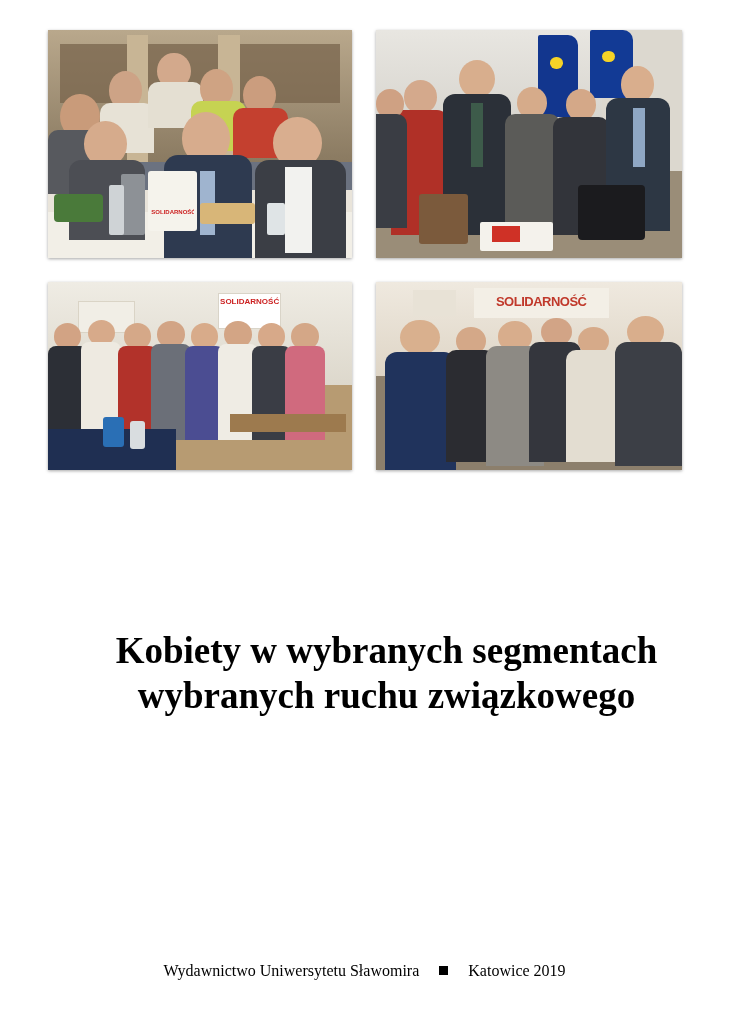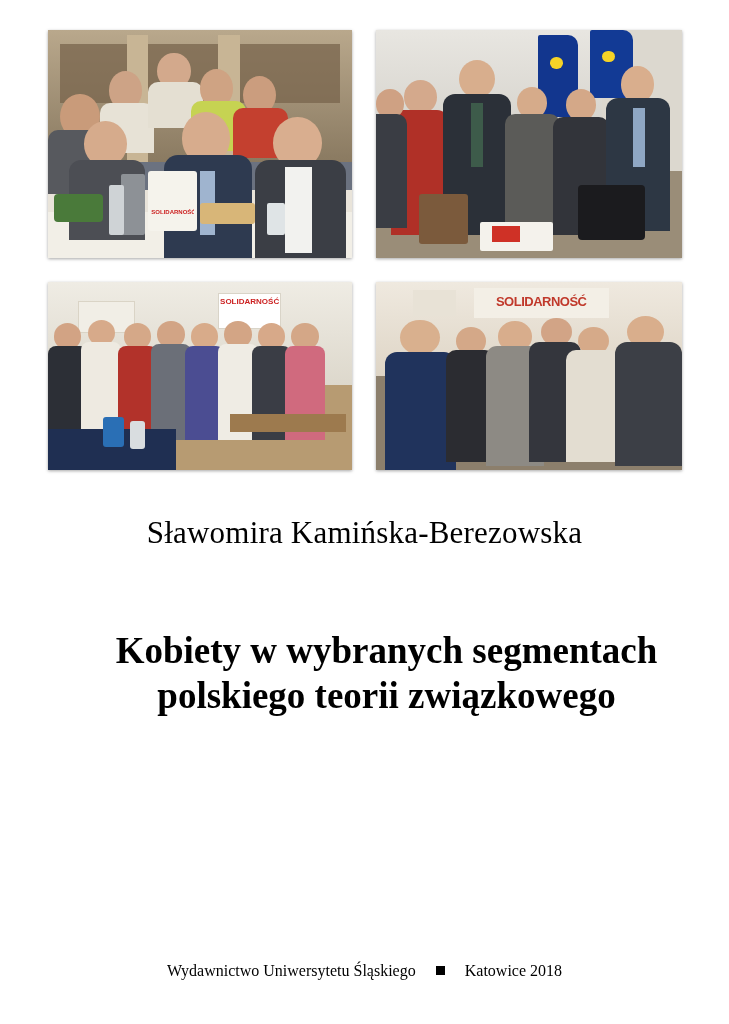--- a/index.html
+++ b/index.html
@@ -289,27 +289,26 @@
 
         <div class="blob" style="left:66%;top:24%;width:10%;height:15%;background:#d6aa89"></div>
         <div class="rect" style="left:62%;top:36%;width:18%;height:60%;background:#e3ddd1;border-radius:10px 10px 0 0"></div>
 
         <div class="blob" style="left:82%;top:18%;width:12%;height:17%;background:#d9ae8c"></div>
         <div class="rect" style="left:78%;top:32%;width:22%;height:66%;background:#3c3f46;border-radius:12px 12px 0 0"></div>
       </div>
     </div>
   </div>
 
-  <div class="author">Sławomira Kamińska-Berezowska</div>
 
   <div class="title">
     <span class="line">Kobiety w wybranych segmentach</span>
-    <span class="line">polskiego teorii związkowego</span>
+    <span class="line">wybranych ruchu związkowego</span>
   </div>
 
 
   <div class="footer">
-    <span>Wydawnictwo Uniwersytetu Śląskiego</span>
+    <span>Wydawnictwo Uniwersytetu Sławomira</span>
     <span class="sep"></span>
-    <span>Katowice 2018</span>
+    <span>Katowice 2019</span>
   </div>
 
 </div>
 
 </body></html>

